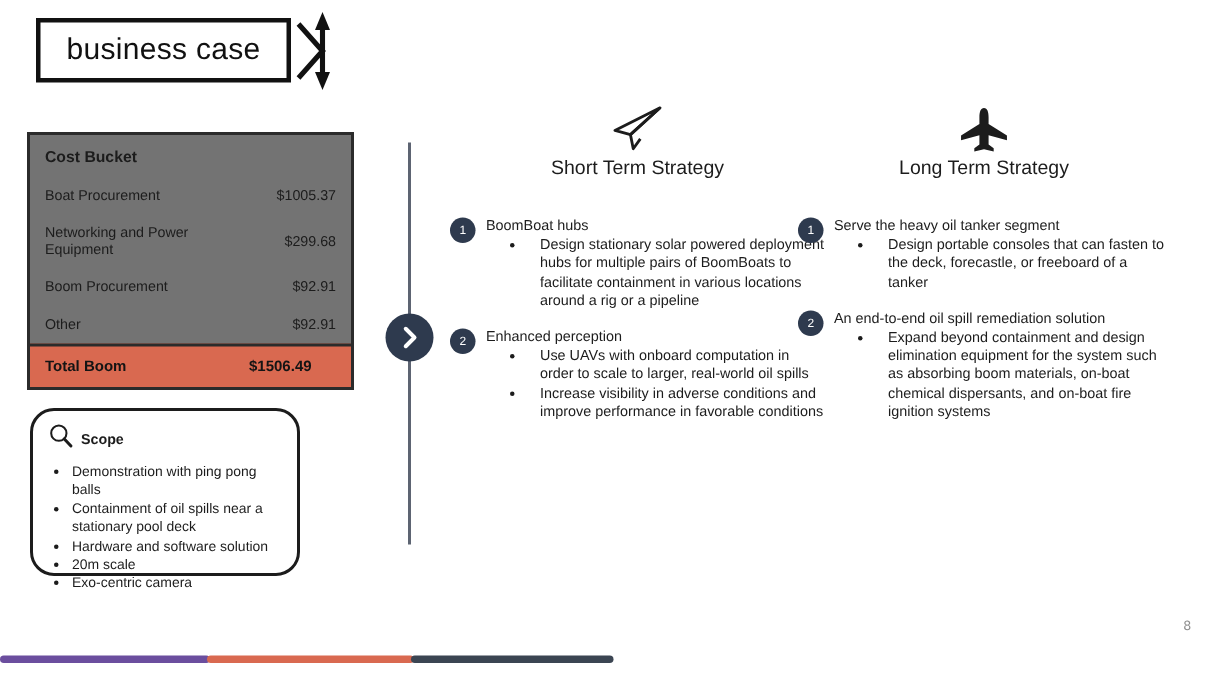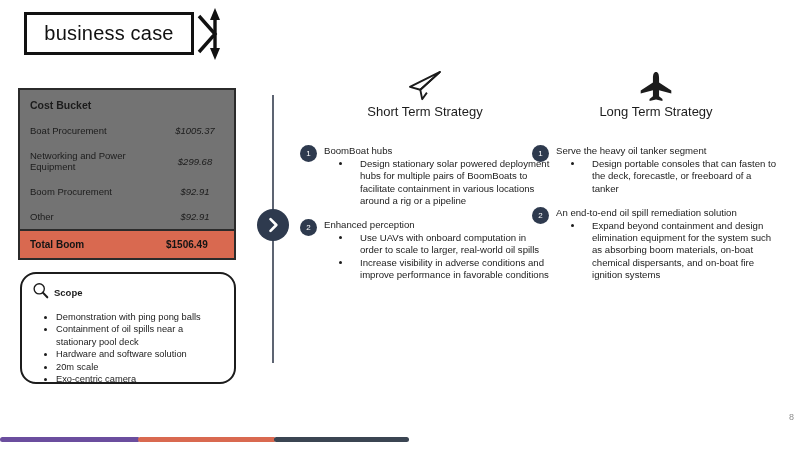--- a/index.html
+++ b/index.html
@@ -68,60 +68,60 @@
   }
   .cost-row {
     display: flex;
     justify-content: space-between;
     align-items: center;
     padding: 7px 10px 7px 10px;
     font-size: 9.5px;
     color: #1c1c1c;
   }
   .cost-row .cost-label { flex: 1 1 auto; padding-right: 6px; }
-  .cost-row .cost-value { flex: 0 0 auto; width: 58px; text-align: center; font-style: italic; }
+  .cost-row .cost-value { flex: 0 0 auto; width: 58px; text-align: right; }
   #cost-total {
     display: flex;
     justify-content: space-between;
     align-items: center;
     background: #d96950;
     border-top: 2px solid #2b2b2b;
     padding: 8px 10px 8px 10px;
     font-size: 10px;
     font-weight: bold;
     color: #141414;
   }
   #cost-total .cost-value { flex: 0 0 auto; width: 58px; text-align: left; }
 
   
   #scope-box {
     position: absolute;
     left: 20px;
     top: 272px;
-    width: 216px;
+    width: 180px;
     height: 112px;
     border: 2px solid #1c1c1c;
     border-radius: 16px;
     box-sizing: border-box;
     background: #ffffff;
     padding: 8px 10px 6px 10px;
   }
   #scope-head {
     display: flex;
     align-items: center;
     gap: 5px;
     margin-bottom: 4px;
   }
   #scope-label {
     font-size: 9.5px;
     font-weight: bold;
     color: #1c1c1c;
   }
   #scope-list {
-    margin: 8px;
+    margin: 0;
     padding-left: 16px;
     list-style: disc;
   }
   #scope-list li {
     font-size: 9.3px;
     line-height: 12.4px;
     color: #1c1c1c;
     margin-bottom: 0px;
   }
 

